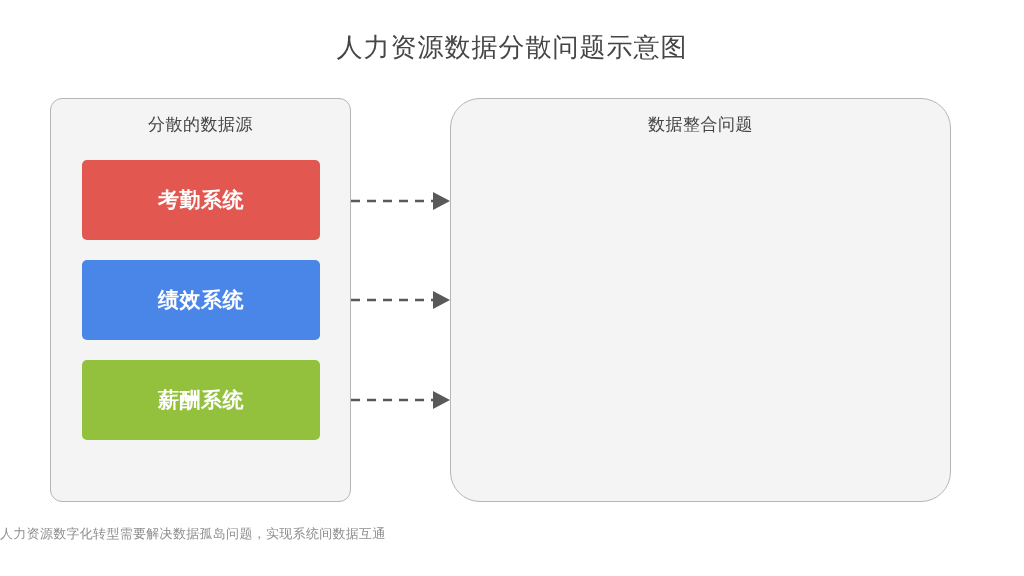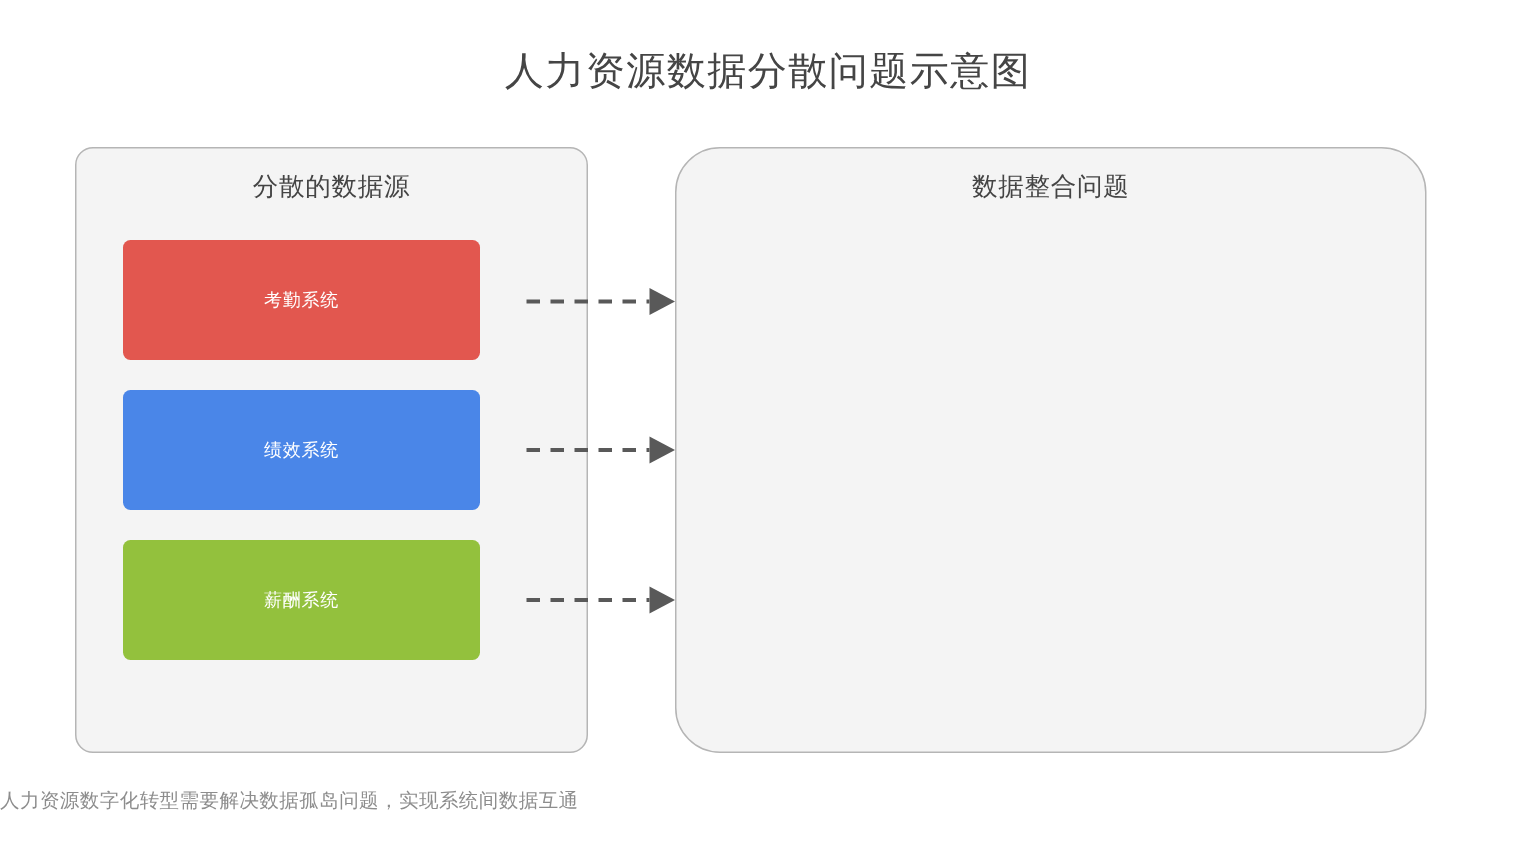--- a/index.html
+++ b/index.html
@@ -39,21 +39,21 @@
   .panel {
     position: absolute;
     background: #f4f4f4;
     border: 1px solid #b5b5b5;
     border-radius: 12px;
     box-sizing: border-box;
   }
   #panel-sources {
     left: 50px;
     top: 98px;
-    width: 342px;
+    width: 301px;
     height: 404px;
   }
   #panel-problems {
     left: 450px;
     top: 98px;
     width: 501px;
     height: 404px;
   }
   .panel-header {
     position: absolute;
@@ -74,25 +74,26 @@
     left: 31px;
     width: 238px;
     height: 80px;
     border-radius: 5px;
     box-sizing: border-box;
     display: flex;
     align-items: center;
     justify-content: center;
   }
   .system-box-label {
-    font-size: 12px;
+    font-size: 21px;
     line-height: 22px;
     color: #ffffff;
     letter-spacing: 0.5px;
     white-space: nowrap;
+    font-weight: bold;
   }
   #system-box-0 { top: 61px; }
   #system-box-1 { top: 161px; }
   #system-box-2 { top: 261px; }
 
   
   #arrow-layer {
     position: absolute;
     left: 0;
     top: 0;

